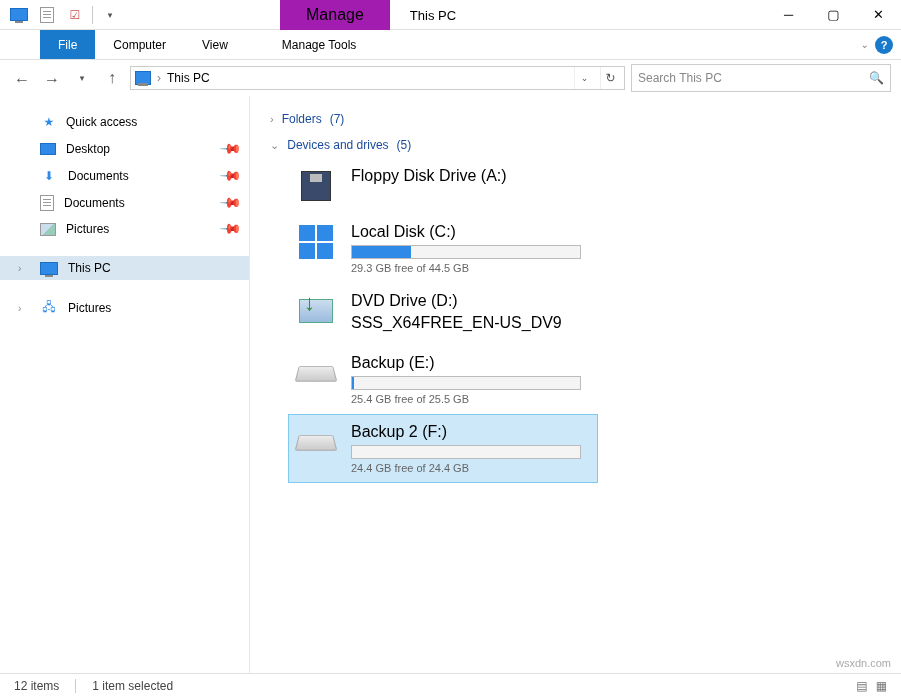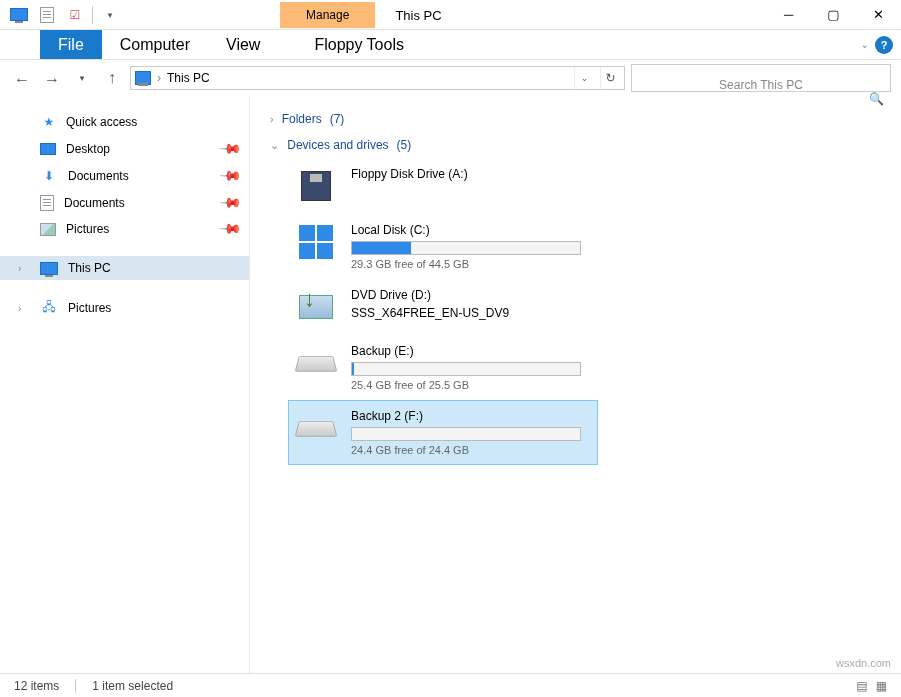--- a/index.html
+++ b/index.html
@@ -9,34 +9,34 @@
 .titlebar { height: 30px; display: flex; align-items: center; border-bottom: 1px solid #e0e0e0; }
 .qat { display: flex; gap: 6px; padding: 0 8px; align-items: center; }
 .qat .qicon { width: 22px; height: 22px; display: flex; align-items: center; justify-content: center; }
 .qat .sep { width: 1px; height: 18px; background: #ccc; }
 .context-title { padding: 0 20px; font-size: 13px; }
 .winbtns { display: flex; }
 .winbtn { width: 45px; height: 30px; display: flex; align-items: center; justify-content: center; font-size: 13px; }
 
 
 .ribbon { height: 30px; display: flex; align-items: stretch; border-bottom: 1px solid #e0e0e0; padding-left: 40px; position: relative; }
-.tab { padding: 3px 18px; display: flex; align-items: center; font-size: 16px; text-align: center; }
+.tab { padding: 3px 18px; display: flex; align-items: center; font-size: 12px; text-align: center; }
 .tab.file { background: #1979ca; color: #fff; }
 .ribbon-right { margin-left: auto; display: flex; align-items: center; padding-right: 8px; gap: 6px; }
 .help-icon { width: 18px; height: 18px; border-radius: 50%; background: #1979ca; color: #fff; display: flex; align-items: center; justify-content: center; font-size: 11px; font-weight: bold; }
 
 
 .navrow { height: 36px; display: flex; align-items: center; padding: 4px 10px; gap: 6px; }
 .navbtn { width: 24px; height: 24px; display: flex; align-items: center; justify-content: center; color: #555; font-size: 16px; }
 .addressbar { flex: 1; border: 1px solid #ccc; height: 24px; display: flex; align-items: center; padding: 0 4px; gap: 6px; }
 .addr-icon { width: 16px; height: 14px; background: #2e8ae6; border: 1px solid #1a6fc4; position: relative; }
 .addr-icon::after { content: ""; position: absolute; bottom: -2px; left: 2px; right: 2px; height: 3px; background: #888; }
 .addr-sep { color: #888; }
 .addr-drop, .addr-refresh { width: 20px; height: 22px; display: flex; align-items: center; justify-content: center; color: #555; border-left: 1px solid #eee; }
-.searchbox { width: 260px; border: 1px solid #ccc; height: 24px; display: flex; align-items: center; padding: 13px 6px; color: #888; flex-direction: column; }
+.searchbox { width: 260px; border: 1px solid #ccc; height: 24px; display: flex; align-items: center; padding: 13px 6px; color: #888; }
 .searchbox .sicon { margin-left: auto; }
 
 
 .content { display: flex; height: calc(100% - 30px - 30px - 36px - 24px); }
 .sidebar { width: 250px; border-right: 1px solid #e8e8e8; padding-top: 12px; }
 .side-item { display: flex; align-items: center; padding: 5px 10px 5px 40px; gap: 10px; font-size: 13px; position: relative; }
 .side-item .pin { margin-left: auto; color: #888; font-size: 14px; visibility: hidden; }
 .side-item.pinned .pin { visibility: visible; transform: rotate(45deg); }
 .side-item.selected { background: #d8e6f2; }
 .side-group { margin-bottom: 14px; }
@@ -60,21 +60,21 @@
 .drives { margin-left: 18px; }
 .drive { display: flex; align-items: flex-start; gap: 14px; padding: 8px 6px; width: 310px; border: 1px solid transparent; }
 .drive.selected { background: #cde8f8; border: 1px solid #7fc8f0; justify-content: space-between; }
 .drive-icon { width: 42px; height: 38px; display: flex; align-items: center; justify-content: center; }
 .hdd { width: 38px; height: 18px; background: linear-gradient(#eee,#ccc); border: 1px solid #aaa; border-radius: 2px; transform: perspective(40px) rotateX(30deg); }
 .floppy { width: 30px; height: 30px; background: #3a4a6a; border: 1px solid #333; position: relative; }
 .floppy::after { content:""; position:absolute; top:2px; left:8px; width:12px; height:8px; background:#bbb; }
 .dvd { width: 34px; height: 24px; background: linear-gradient(#cde,#9bd); border: 1px solid #5a8; position: relative; }
 .dvd::before { content:"↓"; position:absolute; top:-10px; left:4px; font-size:22px; color:#2a8a2a; font-weight:bold; }
 .drive-info { flex: 1; }
-.drive-label { font-size: 12px; margin-bottom: 4px; }
+.drive-label { font-size: 16px; margin-bottom: 4px; }
 .bar { width: 230px; height: 14px; border: 1px solid #bbb; background: #f4f4f4; margin-bottom: 3px; position: relative; }
 .bar-fill { height: 100%; background: #2e8ae6; }
 .drive-free { font-size: 11px; color: #666; }
 .win-logo { width:34px; height:34px; display:grid; grid-template:1fr 1fr/1fr 1fr; gap:2px; }
 .win-logo span { background:#2e8ae6; }
 
 
 .statusbar { position: absolute; bottom: 0; left: 0; right: 0; height: 24px; border-top: 1px solid #e0e0e0; display: flex; align-items: center; padding: 0 14px; font-size: 12px; color: #444; gap: 16px; }
 .statusbar .sep { width: 1px; height: 14px; background: #ccc; }
 .view-icons { margin-left: auto; display: flex; gap: 8px; color: #777; }
@@ -97,29 +97,29 @@
   </div>
   <div style="flex:1"></div>
   <div class="winbtns">
     <div class="winbtn">─</div>
     <div class="winbtn">▢</div>
     <div class="winbtn">✕</div>
   </div>
 </div>
 
 <div style="position:absolute; top:0; left:280px; display:flex; align-items:center; height:30px;">
-  <div class="ctx" style="background:#fdba74;padding:6px 26px;font-size:12px">Manage</div>
+  <div class="ctx" style="background:#a21caf;padding:6px 26px;font-size:16px">Manage</div>
   <div class="context-title">This PC</div>
 </div>
 
 <div class="ribbon">
   <div class="tab file">File</div>
   <div class="tab">Computer</div>
   <div class="tab">View</div>
-  <div class="tab" style="margin-left:18px">Floppy Tools</div>
+  <div class="tab" style="margin-left:18px">Manage Tools</div>
   <div class="ribbon-right">
     <span style="font-size:10px;color:#888">⌄</span>
     <span class="help-icon">?</span>
   </div>
 </div>
 
 <div class="navrow">
   <div class="navbtn">←</div>
   <div class="navbtn">→</div>
   <div class="navbtn" style="font-size:9px">▾</div>

